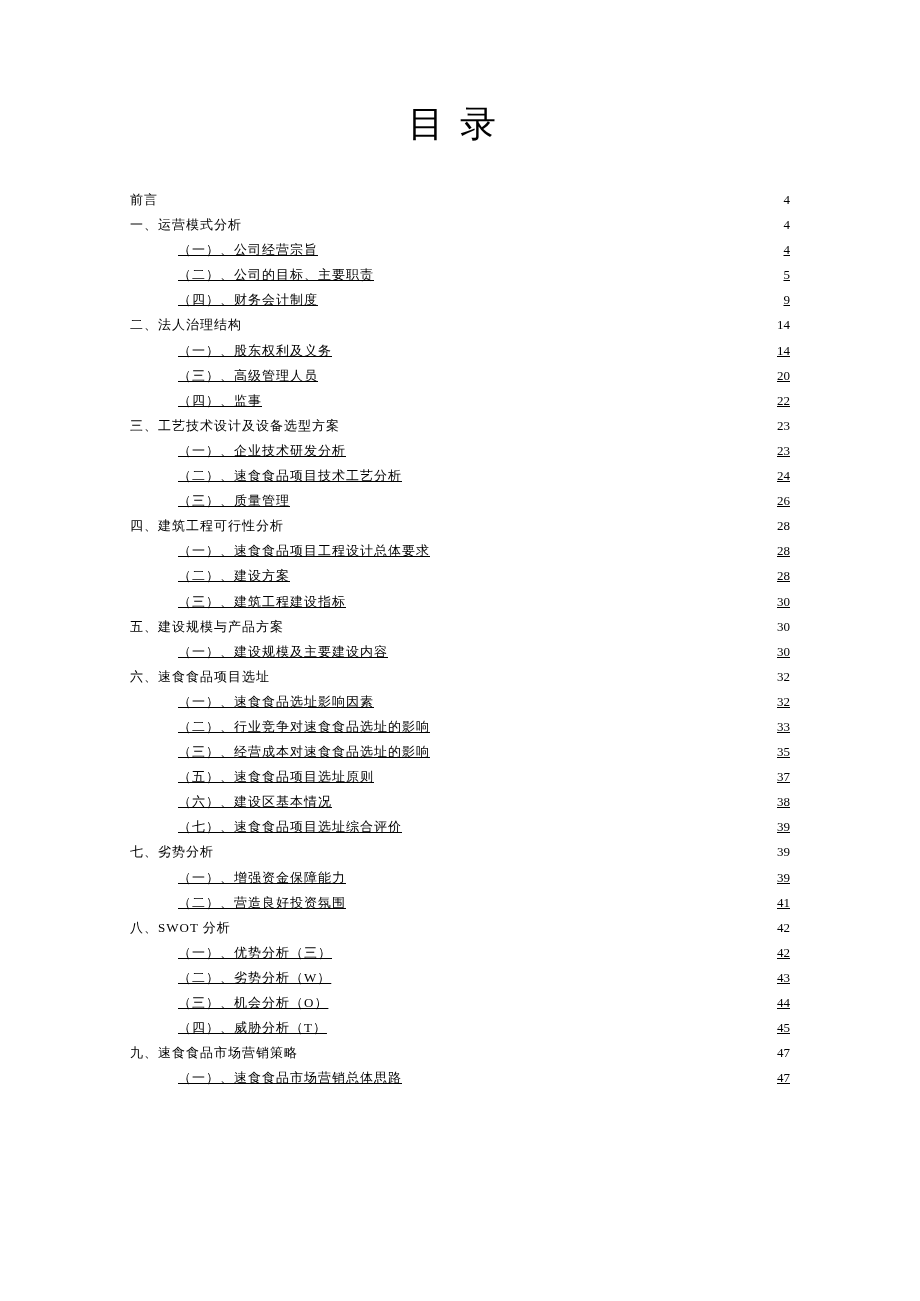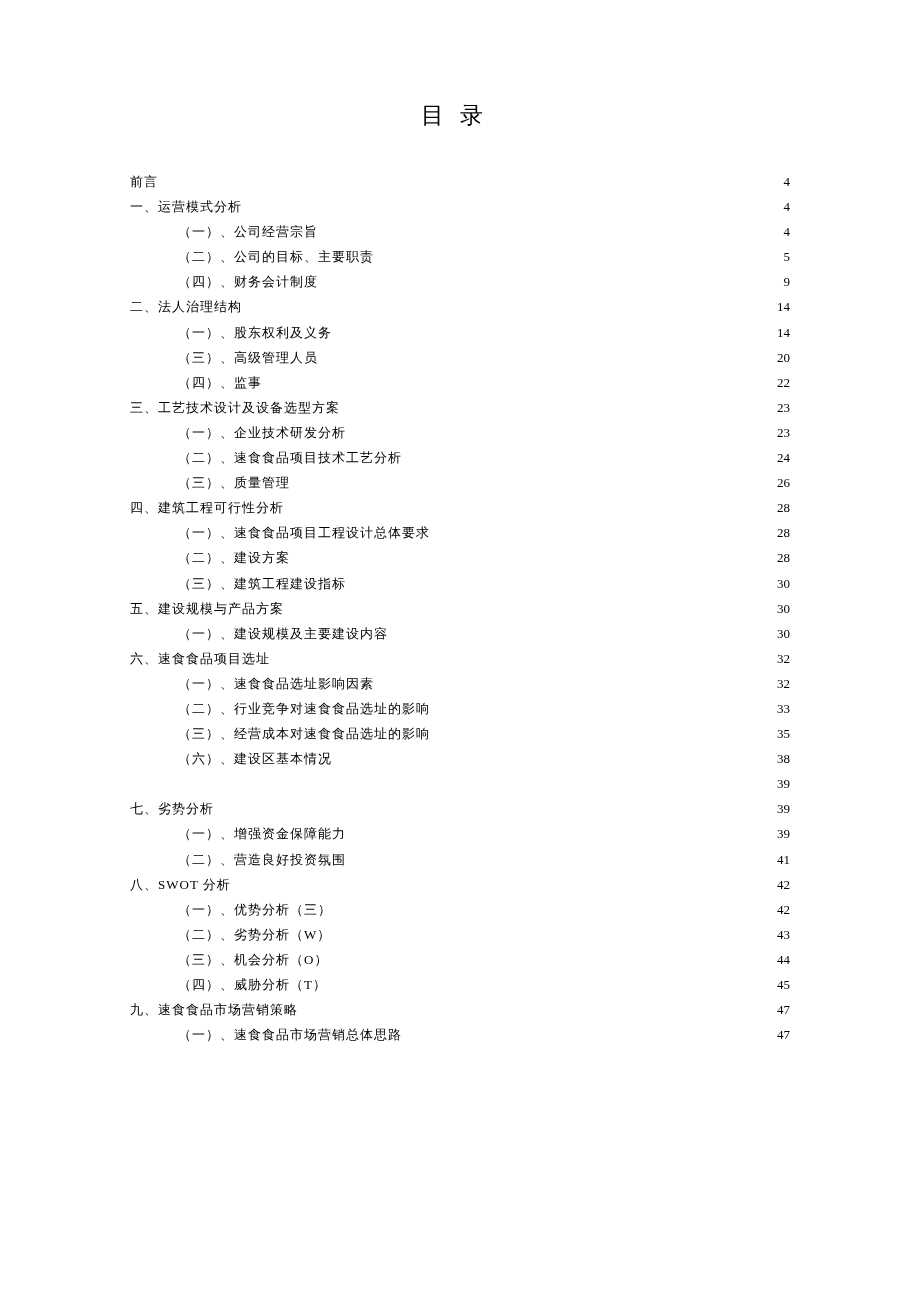--- a/index.html
+++ b/index.html
@@ -10,21 +10,21 @@
     body {
       background: #ffffff;
       font-family: "SimSun", "宋体", serif;
       width: 920px;
       min-height: 1301px;
       padding: 100px 130px 80px 130px;
       color: #000;
     }
     .title {
       text-align: center;
-      font-size: 23px;
+      font-size: 36px;
       font-weight: normal;
       letter-spacing: 16px;
       margin-bottom: 40px;
       font-family: "SimSun", "宋体", serif;
     }
     .toc {
       font-size: 13px;
       line-height: 1.7;
     }
     .toc-row {
@@ -32,20 +32,21 @@
       align-items: flex-end;
       white-space: nowrap;
       overflow: hidden;
       margin-bottom: 3px;
     }
     .toc-row.level-1 {
       padding-left: 0;
     }
     .toc-row.level-2 {
       padding-left: 48px;
+      text-decoration: underline;
     }
     .toc-label {
       flex: 0 0 auto;
       letter-spacing: 1px;
     }
     .toc-leader {
       flex: 1 1 auto;
       overflow: hidden;
       position: relative;
       min-width: 10px;
@@ -179,25 +180,31 @@
       <span class="toc-label">（二）、行业竞争对速食食品选址的影响</span>
       <span class="toc-leader"></span>
       <span class="toc-page">33</span>
     </div>
     <div class="toc-row level-2">
       <span class="toc-label">（三）、经营成本对速食食品选址的影响</span>
       <span class="toc-leader"></span>
       <span class="toc-page">35</span>
     </div>
     <div class="toc-row level-2">
+      <span class="toc-label">（五）、速食食品项目选址原则</span>
+      <span class="toc-leader"></span>
+      <span class="toc-page">37</span>
+    </div>
+    <div class="toc-row level-2">
       <span class="toc-label">（六）、建设区基本情况</span>
       <span class="toc-leader"></span>
       <span class="toc-page">38</span>
     </div>
     <div class="toc-row level-2">
+      <span class="toc-label">（七）、速食食品项目选址综合评价</span>
       <span class="toc-leader"></span>
       <span class="toc-page">39</span>
     </div>
     <div class="toc-row level-1">
       <span class="toc-label">七、劣势分析</span>
       <span class="toc-leader"></span>
       <span class="toc-page">39</span>
     </div>
     <div class="toc-row level-2">
       <span class="toc-label">（一）、增强资金保障能力</span>

